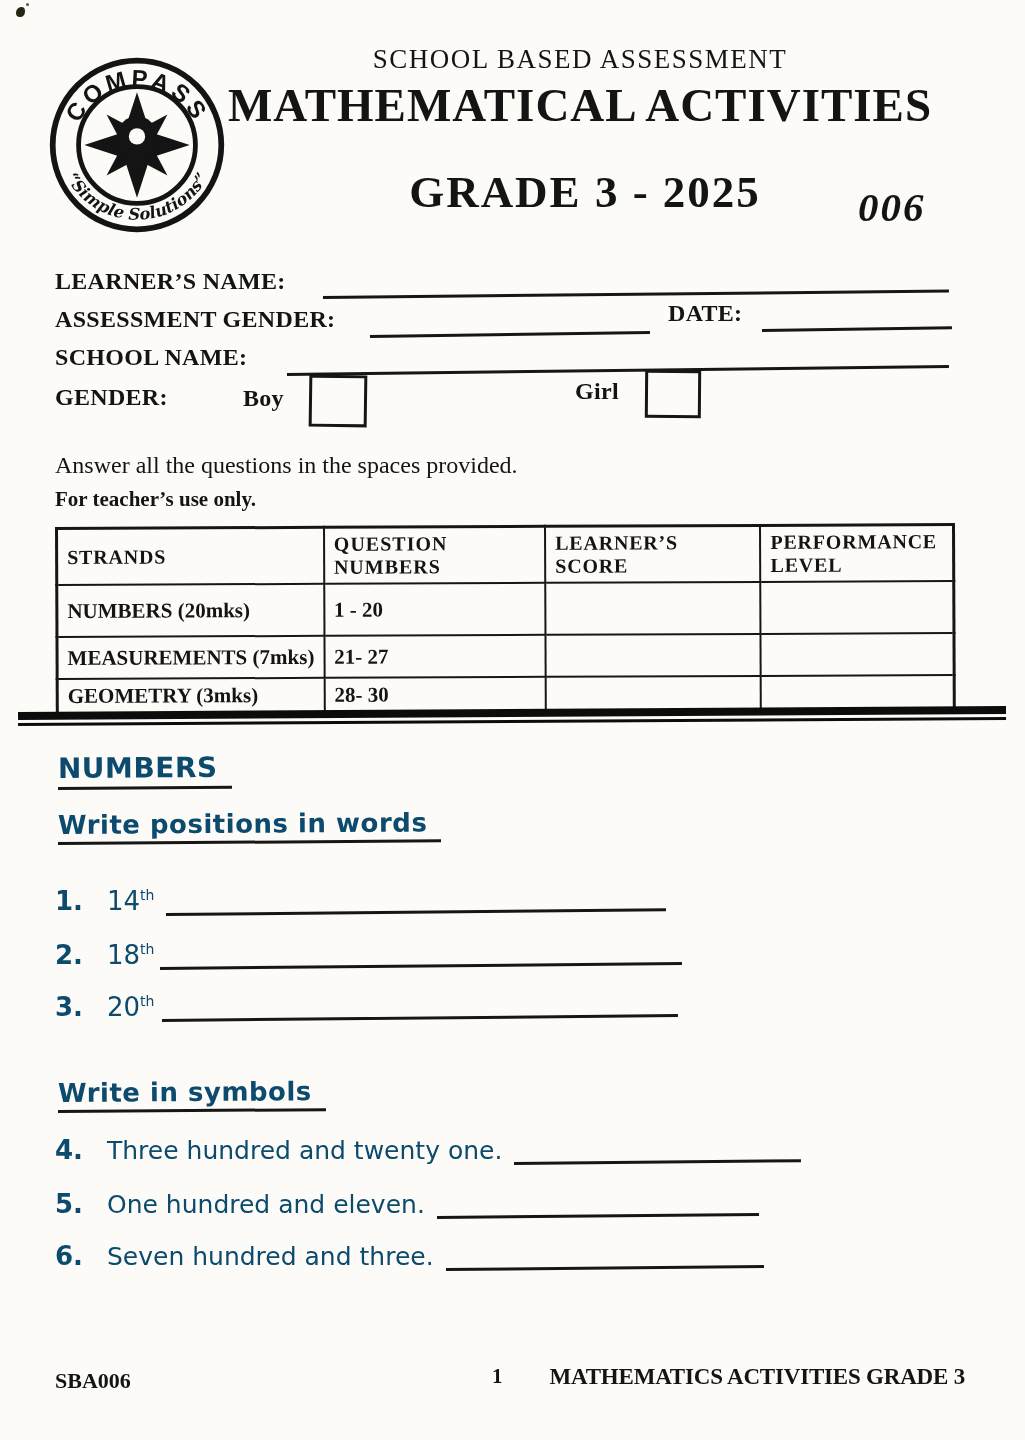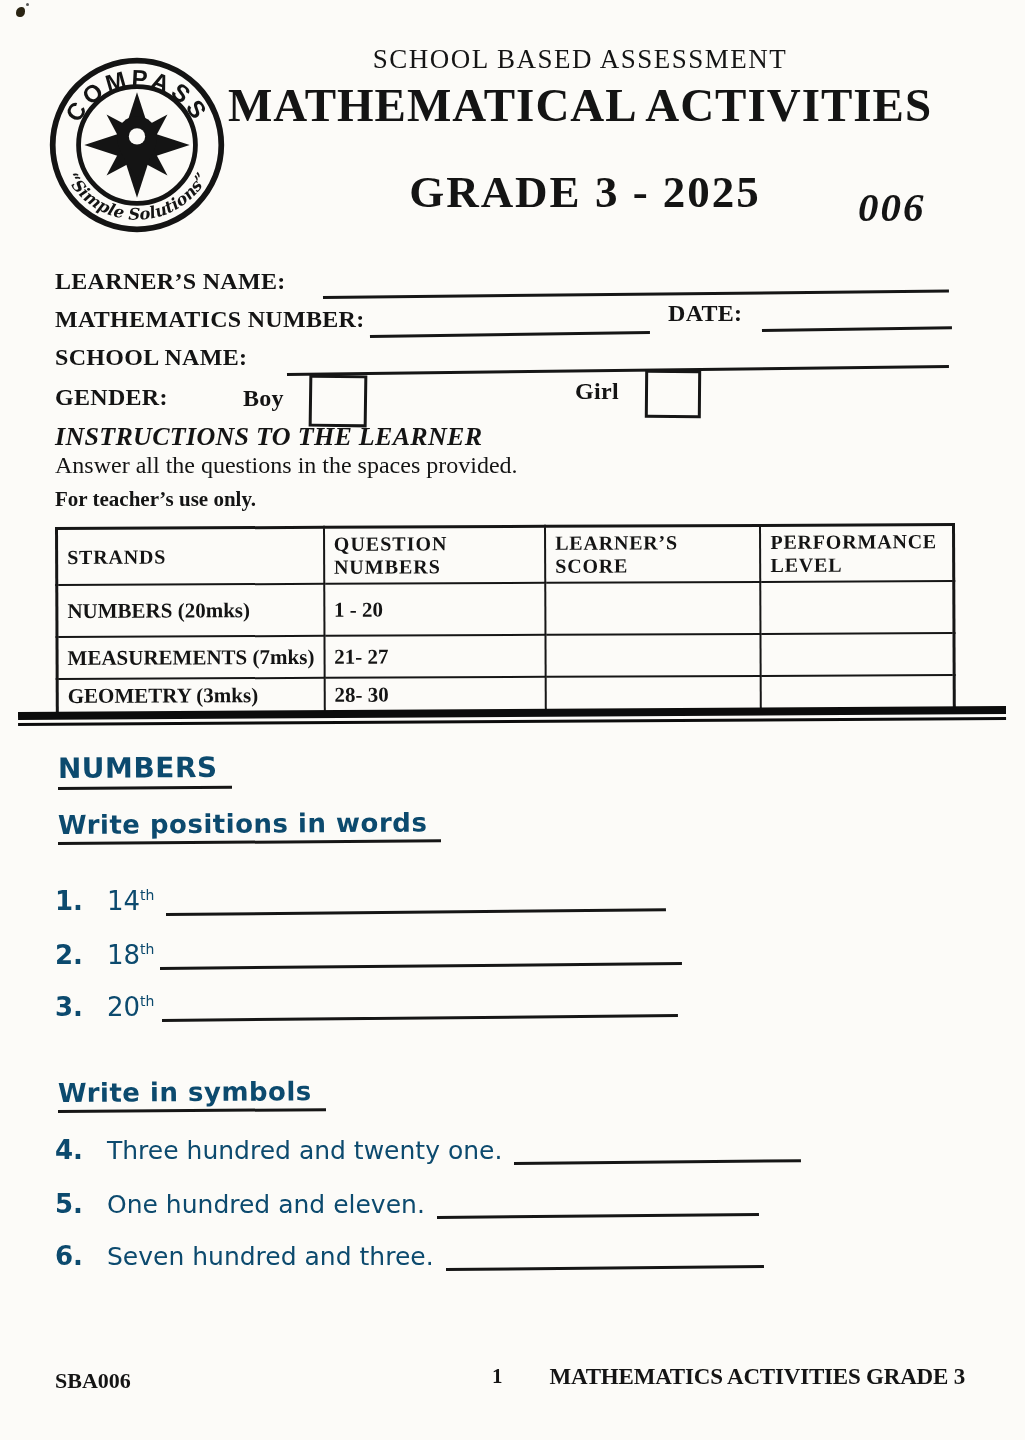--- a/index.html
+++ b/index.html
@@ -113,35 +113,34 @@
   </svg>
 
   <div class="abs h1">SCHOOL BASED ASSESSMENT</div>
   <div class="abs h2">MATHEMATICAL ACTIVITIES</div>
   <div class="abs h3">GRADE 3 - 2025</div>
   <div class="abs code">006</div>
 
   <div class="abs flabel" style="left:55px; top:268px;text-align:right;">LEARNER’S NAME:</div>
   <div class="abs wline" style="left:323px; top:296px; width:626px; transform:rotate(-0.6deg);"></div>
 
-  <div class="abs flabel" style="left:55px; top:306px;">MATHEMATICS NUMBER:</div>
+  <div class="abs flabel" style="left:55px; top:306px;">ASSESSMENT GENDER:</div>
   <div class="abs wline" style="left:370px; top:335px; width:280px; transform:rotate(-0.8deg);"></div>
   <div class="abs flabel" style="left:668px; top:300px;">DATE:</div>
   <div class="abs wline" style="left:762px; top:329px; width:190px; transform:rotate(-0.8deg);"></div>
 
   <div class="abs flabel" style="left:55px; top:344px;">SCHOOL NAME:</div>
   <div class="abs wline" style="left:287px; top:373px; width:662px; transform:rotate(-0.7deg);"></div>
 
   <div class="abs flabel" style="left:55px; top:384px;">GENDER:</div>
   <div class="abs flabel" style="left:243px; top:385px;">Boy</div>
   <div class="abs cbox" style="left:309px; top:375px; width:52px; height:46px; transform:rotate(0.8deg);"></div>
   <div class="abs flabel" style="left:575px; top:378px;">Girl</div>
   <div class="abs cbox" style="left:645px; top:370px; width:50px; height:42px; transform:rotate(0.5deg);"></div>
 
-  <div class="abs instr-title">INSTRUCTIONS TO THE LEARNER</div>
   <div class="abs instr-body">Answer all the questions in the spaces provided.</div>
   <div class="abs teacher-note">For teacher’s use only.</div>
 
   <table class="score-table">
     <thead>
       <tr class="row-h1">
         <th class="col-strand">STRANDS</th>
         <th class="col-qn qnh">QUESTION NUMBERS</th>
         <th class="col-score">LEARNER’S SCORE</th>
         <th class="col-perf">PERFORMANCE LEVEL</th>

